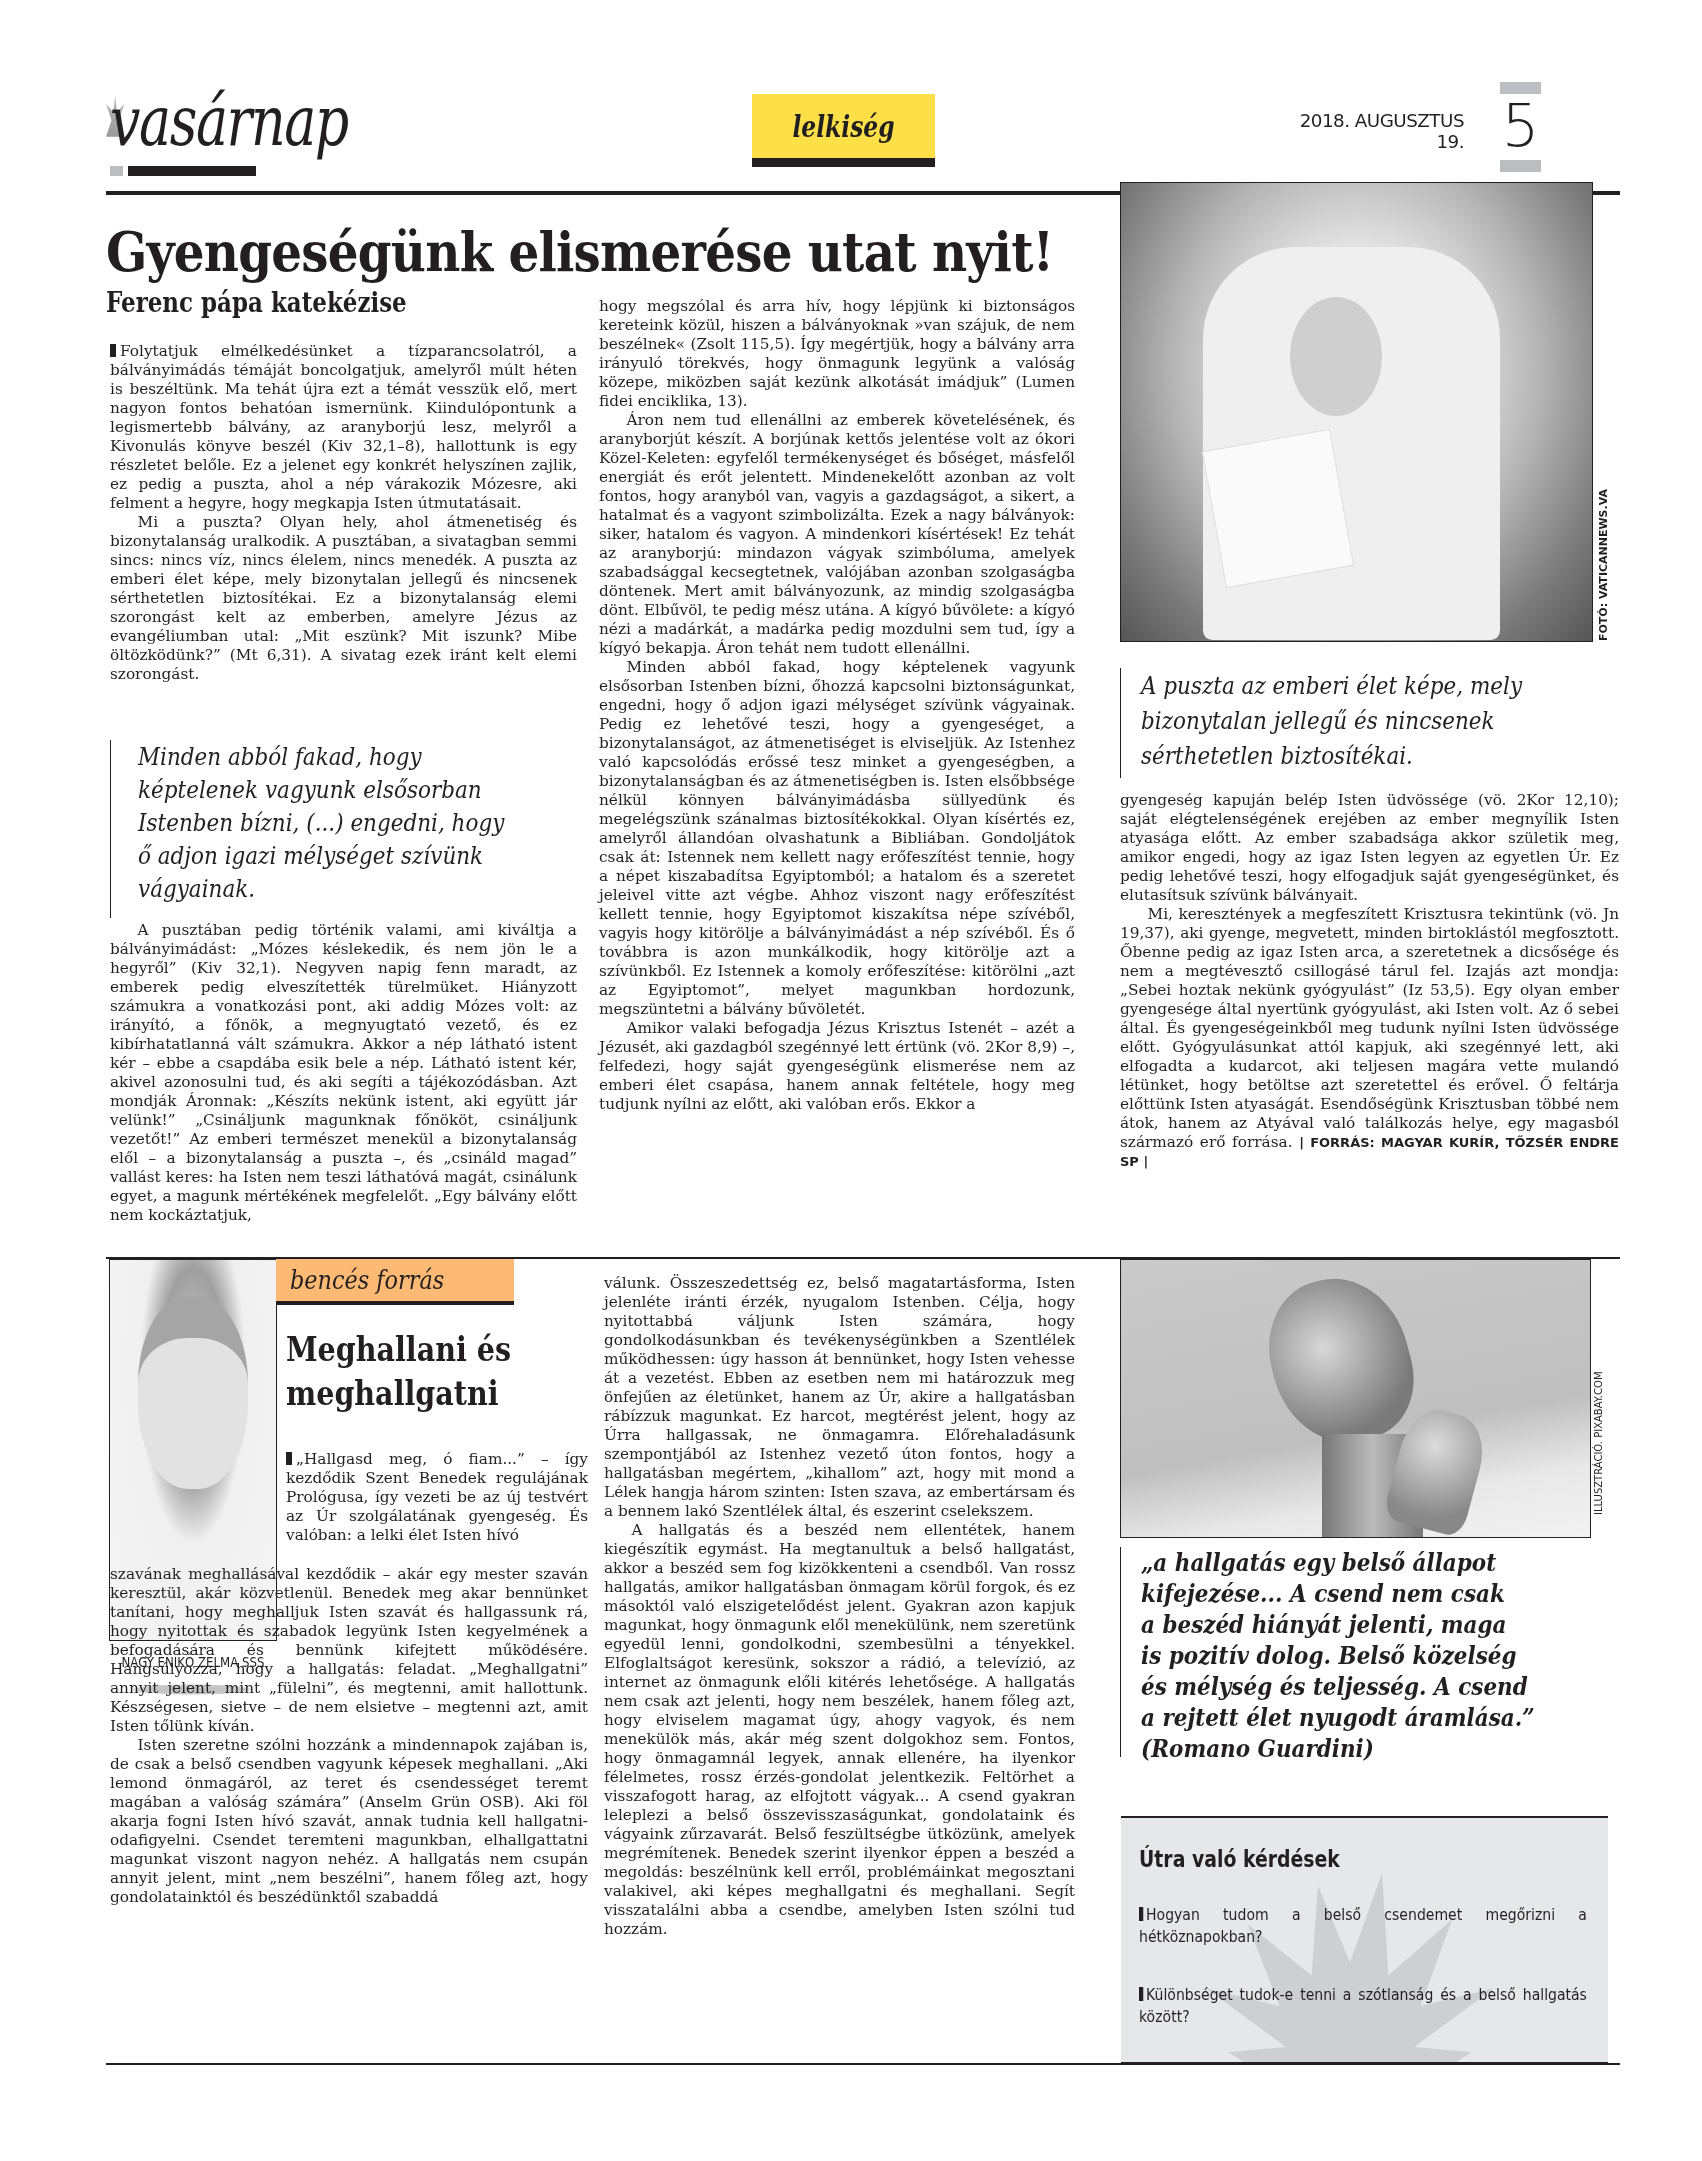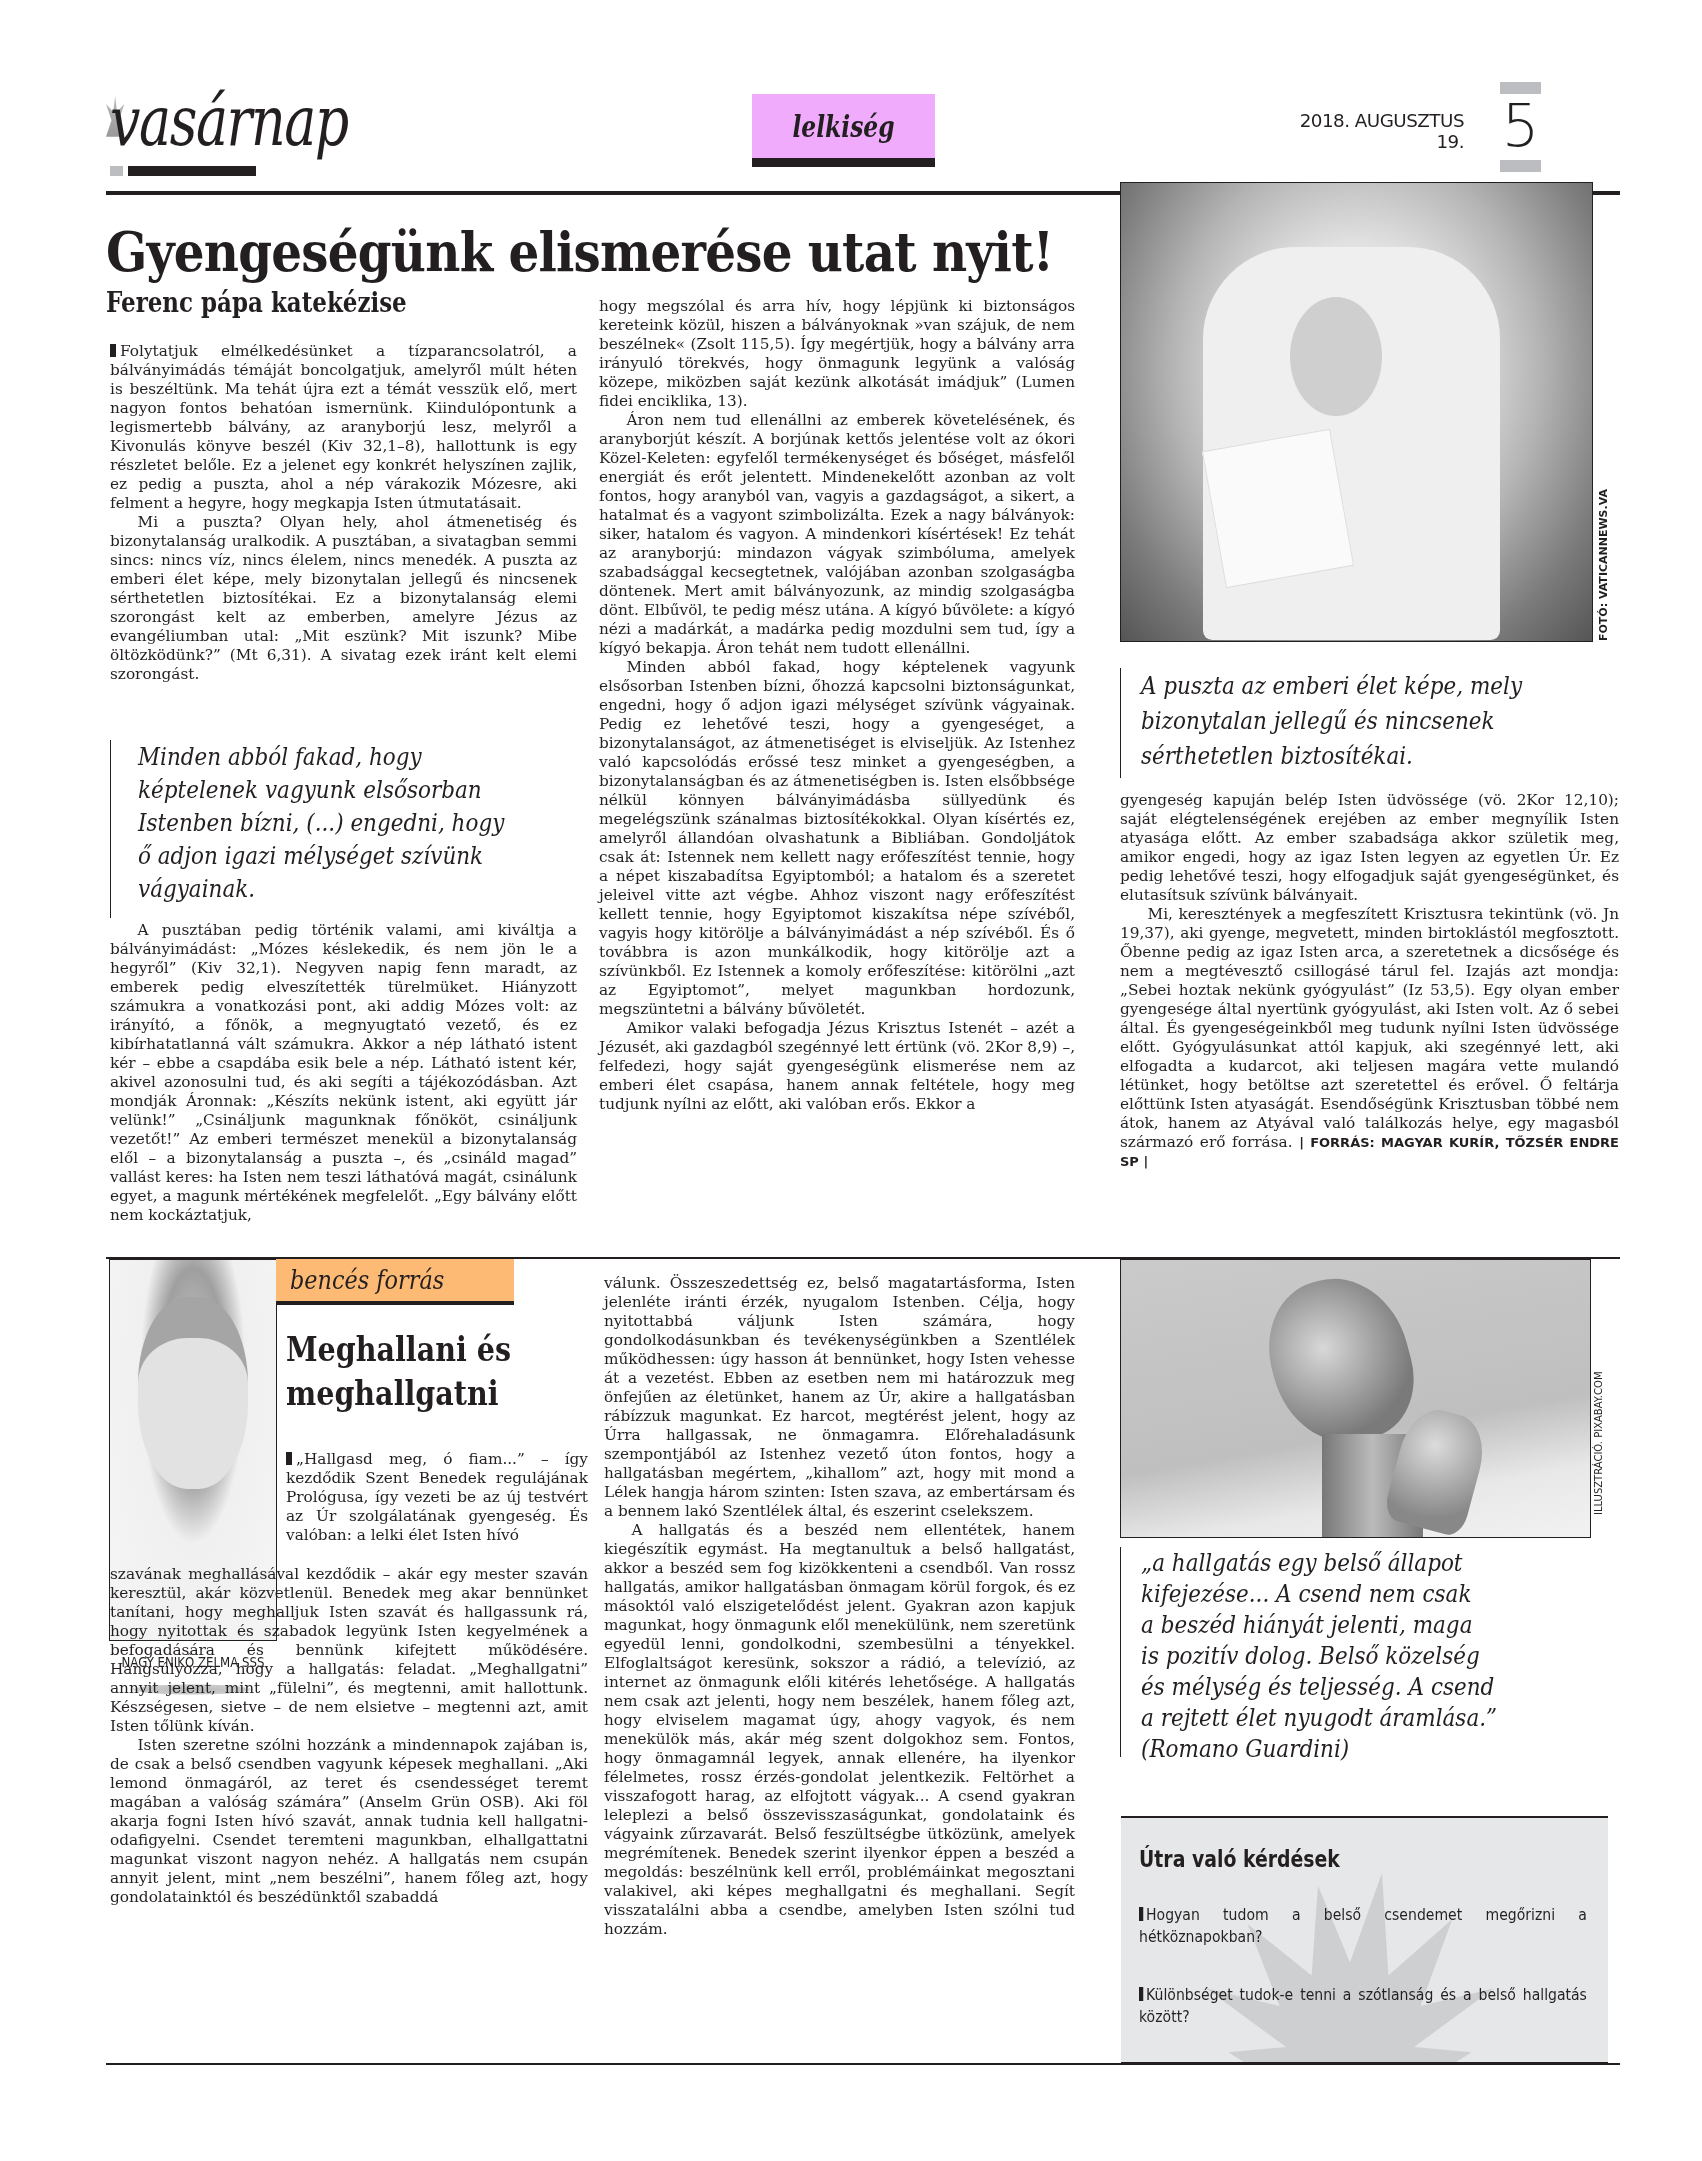--- a/index.html
+++ b/index.html
@@ -6,21 +6,21 @@
   body { width: 1702px; height: 2161px; position: relative; overflow: hidden; color: #231f20; font-family: "DejaVu Serif", serif; }
   .abs { position: absolute; }
 
   
   .logo { left: 106px; top: 82px; width: 275px; height: 92px; }
   .logo-spike { position: absolute; left: 0; top: 13.7px; width: 18.3px; height: 41px; background: linear-gradient(180deg, #bbb, #999); clip-path: polygon(50% 0, 60% 40%, 100% 20%, 70% 60%, 100% 100%, 0 100%, 30% 60%, 0 20%, 40% 40%); }
   .logo-text { position: absolute; left: 3.7px; top: 0; font-family: "DejaVu Serif", serif; font-style: italic; font-size: 69px; line-height: 78px; letter-spacing: -1.8px; color: #231f20; transform: scaleX(0.78); transform-origin: left; }
   .logo-bar { position: absolute; left: 22px; top: 84px; width: 128px; height: 10px; background: #231f20; }
   .logo-bar-grey { position: absolute; left: 3.7px; top: 84px; width: 13.7px; height: 10px; background: #bcbdc0; }
 
-  .section-tab { left: 752px; top: 94px; width: 183px; height: 64px; background: #f0abfc; border-bottom: 9.2px solid #231f20; display: flex; align-items: center; justify-content: center; text-align: right; }
+  .section-tab { left: 752px; top: 94px; width: 183px; height: 64px; background: #fde047; border-bottom: 9.2px solid #231f20; display: flex; align-items: center; justify-content: center; text-align: right; }
   .section-tab span { font-family: "DejaVu Serif", serif; font-style: italic; font-weight: bold; font-size: 30px; transform: scaleX(0.78); display: inline-block; }
 
   .date { left: 1272px; top: 110px; width: 192px; text-align: right; font-family: "DejaVu Sans", sans-serif; font-size: 18.3px; letter-spacing: -0.5px; }
   .pagenum-top { left: 1500px; top: 82px; width: 41px; height: 12px; background: #bcbdc0; }
   .pagenum { left: 1500px; top: 96px; width: 41px; text-align: center; font-family: "DejaVu Sans", sans-serif; font-size: 59px; line-height: 59px; font-weight: 300; }
   .pagenum-bot { left: 1500px; top: 160px; width: 41px; height: 12px; background: #bcbdc0; }
 
   .rule-top { left: 106px; top: 191px; width: 1514px; height: 3.7px; background: #231f20; }
 
   
@@ -68,21 +68,21 @@
   .c4a { left: 286px; top: 1450px; width: 302px; }
   .c4b { left: 110px; top: 1565px; width: 478px; }
   .c5 { left: 604px; top: 1274px; width: 471px; }
 
   .photo2 { left: 1120px; top: 1259px; width: 469px; height: 277px; border: 1.4px solid #231f20; background: linear-gradient(170deg, #cacaca 0%, #bfbfbf 60%, #e8e8e8 80%, #f2f2f2 100%); overflow: hidden; }
   .photo2 .statue-head { position: absolute; left: 151px; top: 18.3px; width: 137px; height: 165px; background: radial-gradient(circle at 40% 40%, #d8d8d8, #7a7a7a 70%); border-radius: 45% 50% 40% 50%; transform: rotate(-15deg); }
   .photo2 .statue-hand { position: absolute; left: 275px; top: 151px; width: 82px; height: 119px; background: radial-gradient(circle at 40% 30%, #dcdcdc, #888 75%); border-radius: 40% 40% 20% 20%; transform: rotate(15deg); }
   .photo2 .statue-body { position: absolute; left: 201px; top: 174px; width: 101px; height: 110px; background: linear-gradient(90deg, #777, #bbb, #777); }
   .credit2 { left: 1593px; top: 1515px; font-weight: normal; font-size: 10px; }
 
-  .pullquote3 { left: 1120px; top: 1547px; width: 503px; height: 210px; border-left: 1.8px solid #231f20; padding-left: 20px; box-sizing: border-box; font-family: "DejaVu Serif", serif; font-style: italic; font-size: 25px; line-height: 31px; }
+  .pullquote3 { left: 1120px; top: 1547px; width: 503px; height: 210px; border-left: 1.8px solid #231f20; padding-left: 20px; box-sizing: border-box; font-family: "DejaVu Serif", serif; font-style: italic; font-size: 25px; line-height: 31px; font-weight: bold; }
   .pullquote3 span { display: block; transform: scaleX(0.86); transform-origin: left; white-space: nowrap; }
 
   .qbox { left: 1121px; top: 1816px; width: 487px; height: 247px; background: #e6e7e8; border-top: 2.7px solid #231f20; border-bottom: 1.4px solid #231f20; overflow: hidden; box-sizing: border-box; padding: 27.5px 18.3px 0 18.3px; }
   .qbox .sun { position: absolute; left: 69px; top: 55px; width: 320px; height: 256px; background: #c9cacc; clip-path: polygon(50% 100%, 12% 70%, 30% 68%, 5% 45%, 28% 52%, 18% 20%, 38% 40%, 40% 5%, 50% 35%, 60% 0, 62% 40%, 82% 18%, 72% 52%, 95% 45%, 70% 68%, 88% 70%); opacity: 0.85; }
   .qbox h3 { position: relative; margin: 0 0 32px 0; font-family: "DejaVu Sans", sans-serif; font-weight: bold; font-size: 23px; transform: scaleX(0.82); transform-origin: left; white-space: nowrap; }
   .qbox .q { position: relative; font-family: "DejaVu Sans", sans-serif; font-size: 16.5px; line-height: 22px; margin-bottom: 36px; transform: scaleX(0.85); transform-origin: left; width: 117%; text-align: justify; }
   .qbox .q .mark { display: inline-block; width: 4.6px; height: 14.6px; background: #231f20; margin-right: 3.7px; vertical-align: -1.8px; }
 
   .rule-bot { left: 106px; top: 2063px; width: 1514px; height: 1.8px; background: #231f20; }
 </style>

